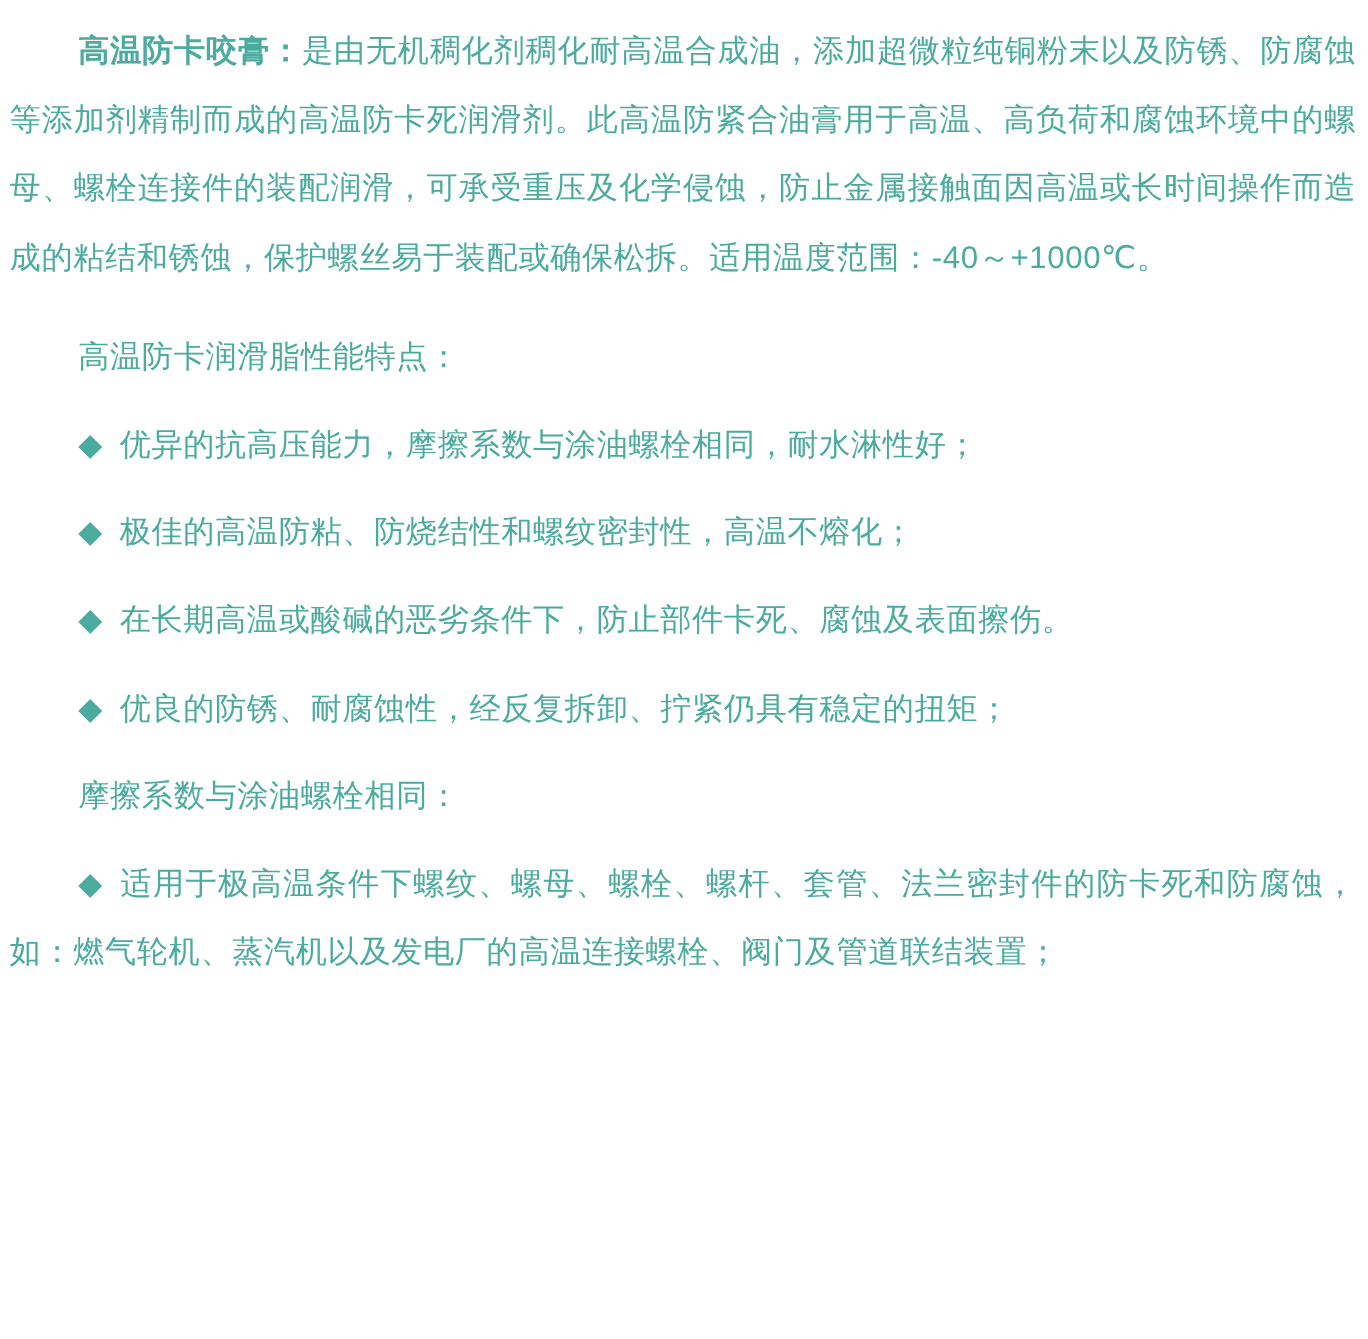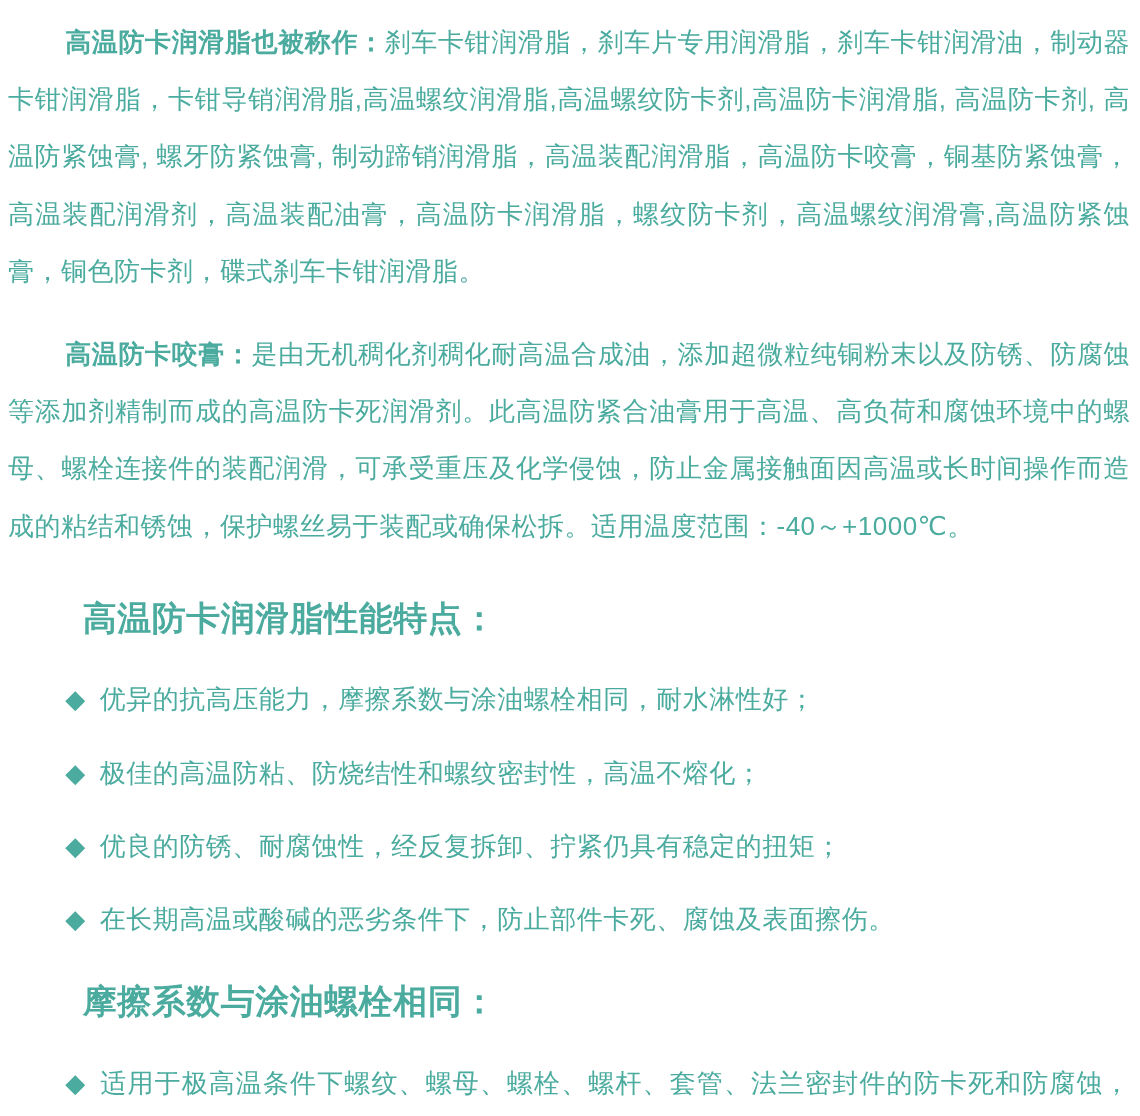--- a/index.html
+++ b/index.html
@@ -25,49 +25,48 @@
     text-indent: 2.2em;
     letter-spacing: 0.5px;
   }
   p.para {
     margin-bottom: 26px;
   }
   .lead {
     font-weight: bold;
   }
   p.section-heading {
-    font-weight: bold;
-    font-size: 34px;
+    font-weight: normal;
+    font-size: 26px;
     margin: 10px 0 16px 0;
   }
   p.bullet {
     margin-bottom: 16px;
   }
   .diamond {
     display: inline;
     font-style: normal;
     margin-right: 14px;
   }
 </style>
 </head>
 <body style="color: rgb(74, 171, 158); background: rgb(255, 255, 255);">
 
 <div class="page">
 
-  <p class="para"><span class="lead">高温防卡润滑脂也被称作：</span><span>刹车卡钳润滑脂，刹车片专用润滑脂，刹车卡钳润滑油，制动器卡钳润滑脂，卡钳导销润滑脂,高温螺纹润滑脂,高温螺纹防卡剂,高温防卡润滑脂, 高温防卡剂, 高温防紧蚀膏, 螺牙防紧蚀膏, 制动蹄销润滑脂，高温装配润滑脂，高温防卡咬膏，铜基防紧蚀膏，高温装配润滑剂，高温装配油膏，高温防卡润滑脂，螺纹防卡剂，高温螺纹润滑膏,高温防紧蚀膏，铜色防卡剂，碟式刹车卡钳润滑脂。</span></p>
 
   <p class="para"><span class="lead">高温防卡咬膏：</span><span>是由无机稠化剂稠化耐高温合成油，添加超微粒纯铜粉末以及防锈、防腐蚀等添加剂精制而成的高温防卡死润滑剂。此高温防紧合油膏用于高温、高负荷和腐蚀环境中的螺母、螺栓连接件的装配润滑，可承受重压及化学侵蚀，防止金属接触面因高温或长时间操作而造成的粘结和锈蚀，保护螺丝易于装配或确保松拆。适用温度范围：-40～+1000℃。</span></p>
 
   <p class="section-heading">高温防卡润滑脂性能特点：</p>
 
   <p class="bullet"><span class="diamond">◆</span><span>优异的抗高压能力，摩擦系数与涂油螺栓相同，耐水淋性好；</span></p>
 
   <p class="bullet"><span class="diamond">◆</span><span>极佳的高温防粘、防烧结性和螺纹密封性，高温不熔化；</span></p>
 
+  <p class="bullet"><span class="diamond">◆</span><span>在长期高温或酸碱的恶劣条件下，防止部件卡死、腐蚀及表面擦伤。</span></p>
+
   <p class="bullet"><span class="diamond">◆</span><span>优良的防锈、耐腐蚀性，经反复拆卸、拧紧仍具有稳定的扭矩；</span></p>
-
-  <p class="bullet"><span class="diamond">◆</span><span>在长期高温或酸碱的恶劣条件下，防止部件卡死、腐蚀及表面擦伤。</span></p>
 
   <p class="section-heading">摩擦系数与涂油螺栓相同：</p>
 
   <p class="bullet"><span class="diamond">◆</span><span>适用于极高温条件下螺纹、螺母、螺栓、螺杆、套管、法兰密封件的防卡死和防腐蚀，如：燃气轮机、蒸汽机以及发电厂的高温连接螺栓、阀门及管道联结装置；</span></p>
 
 </div>
 
 </body></html>

